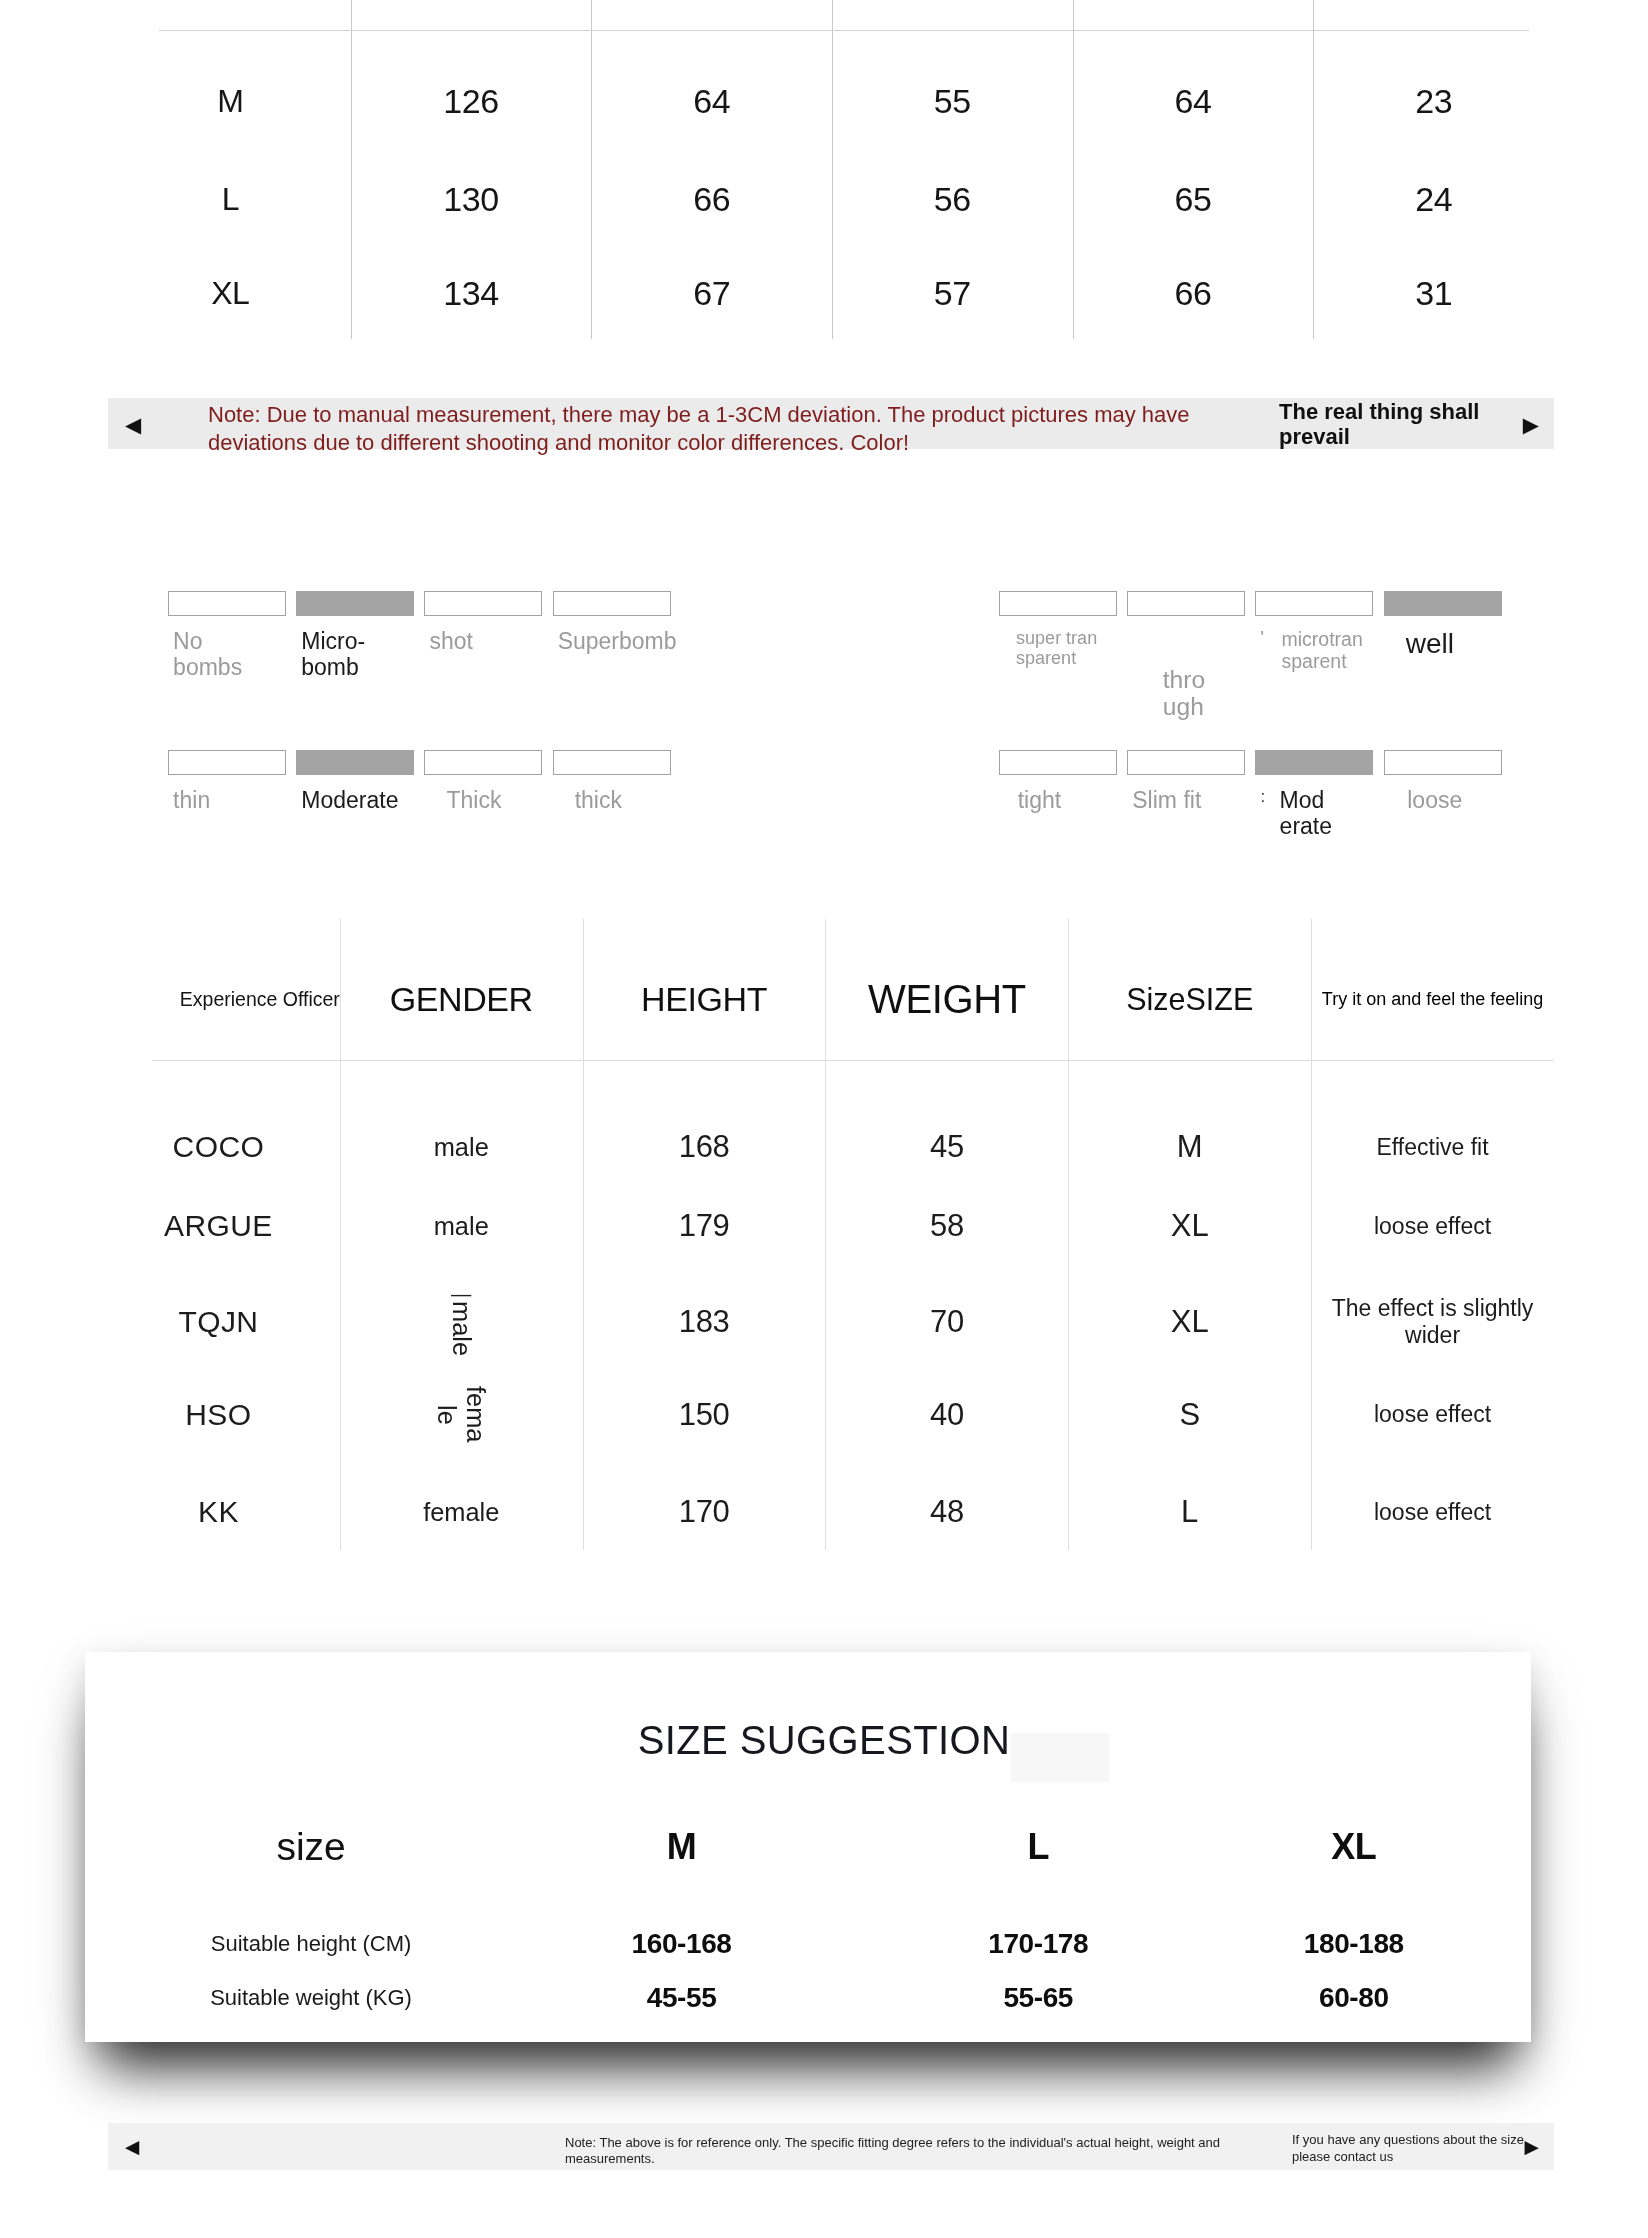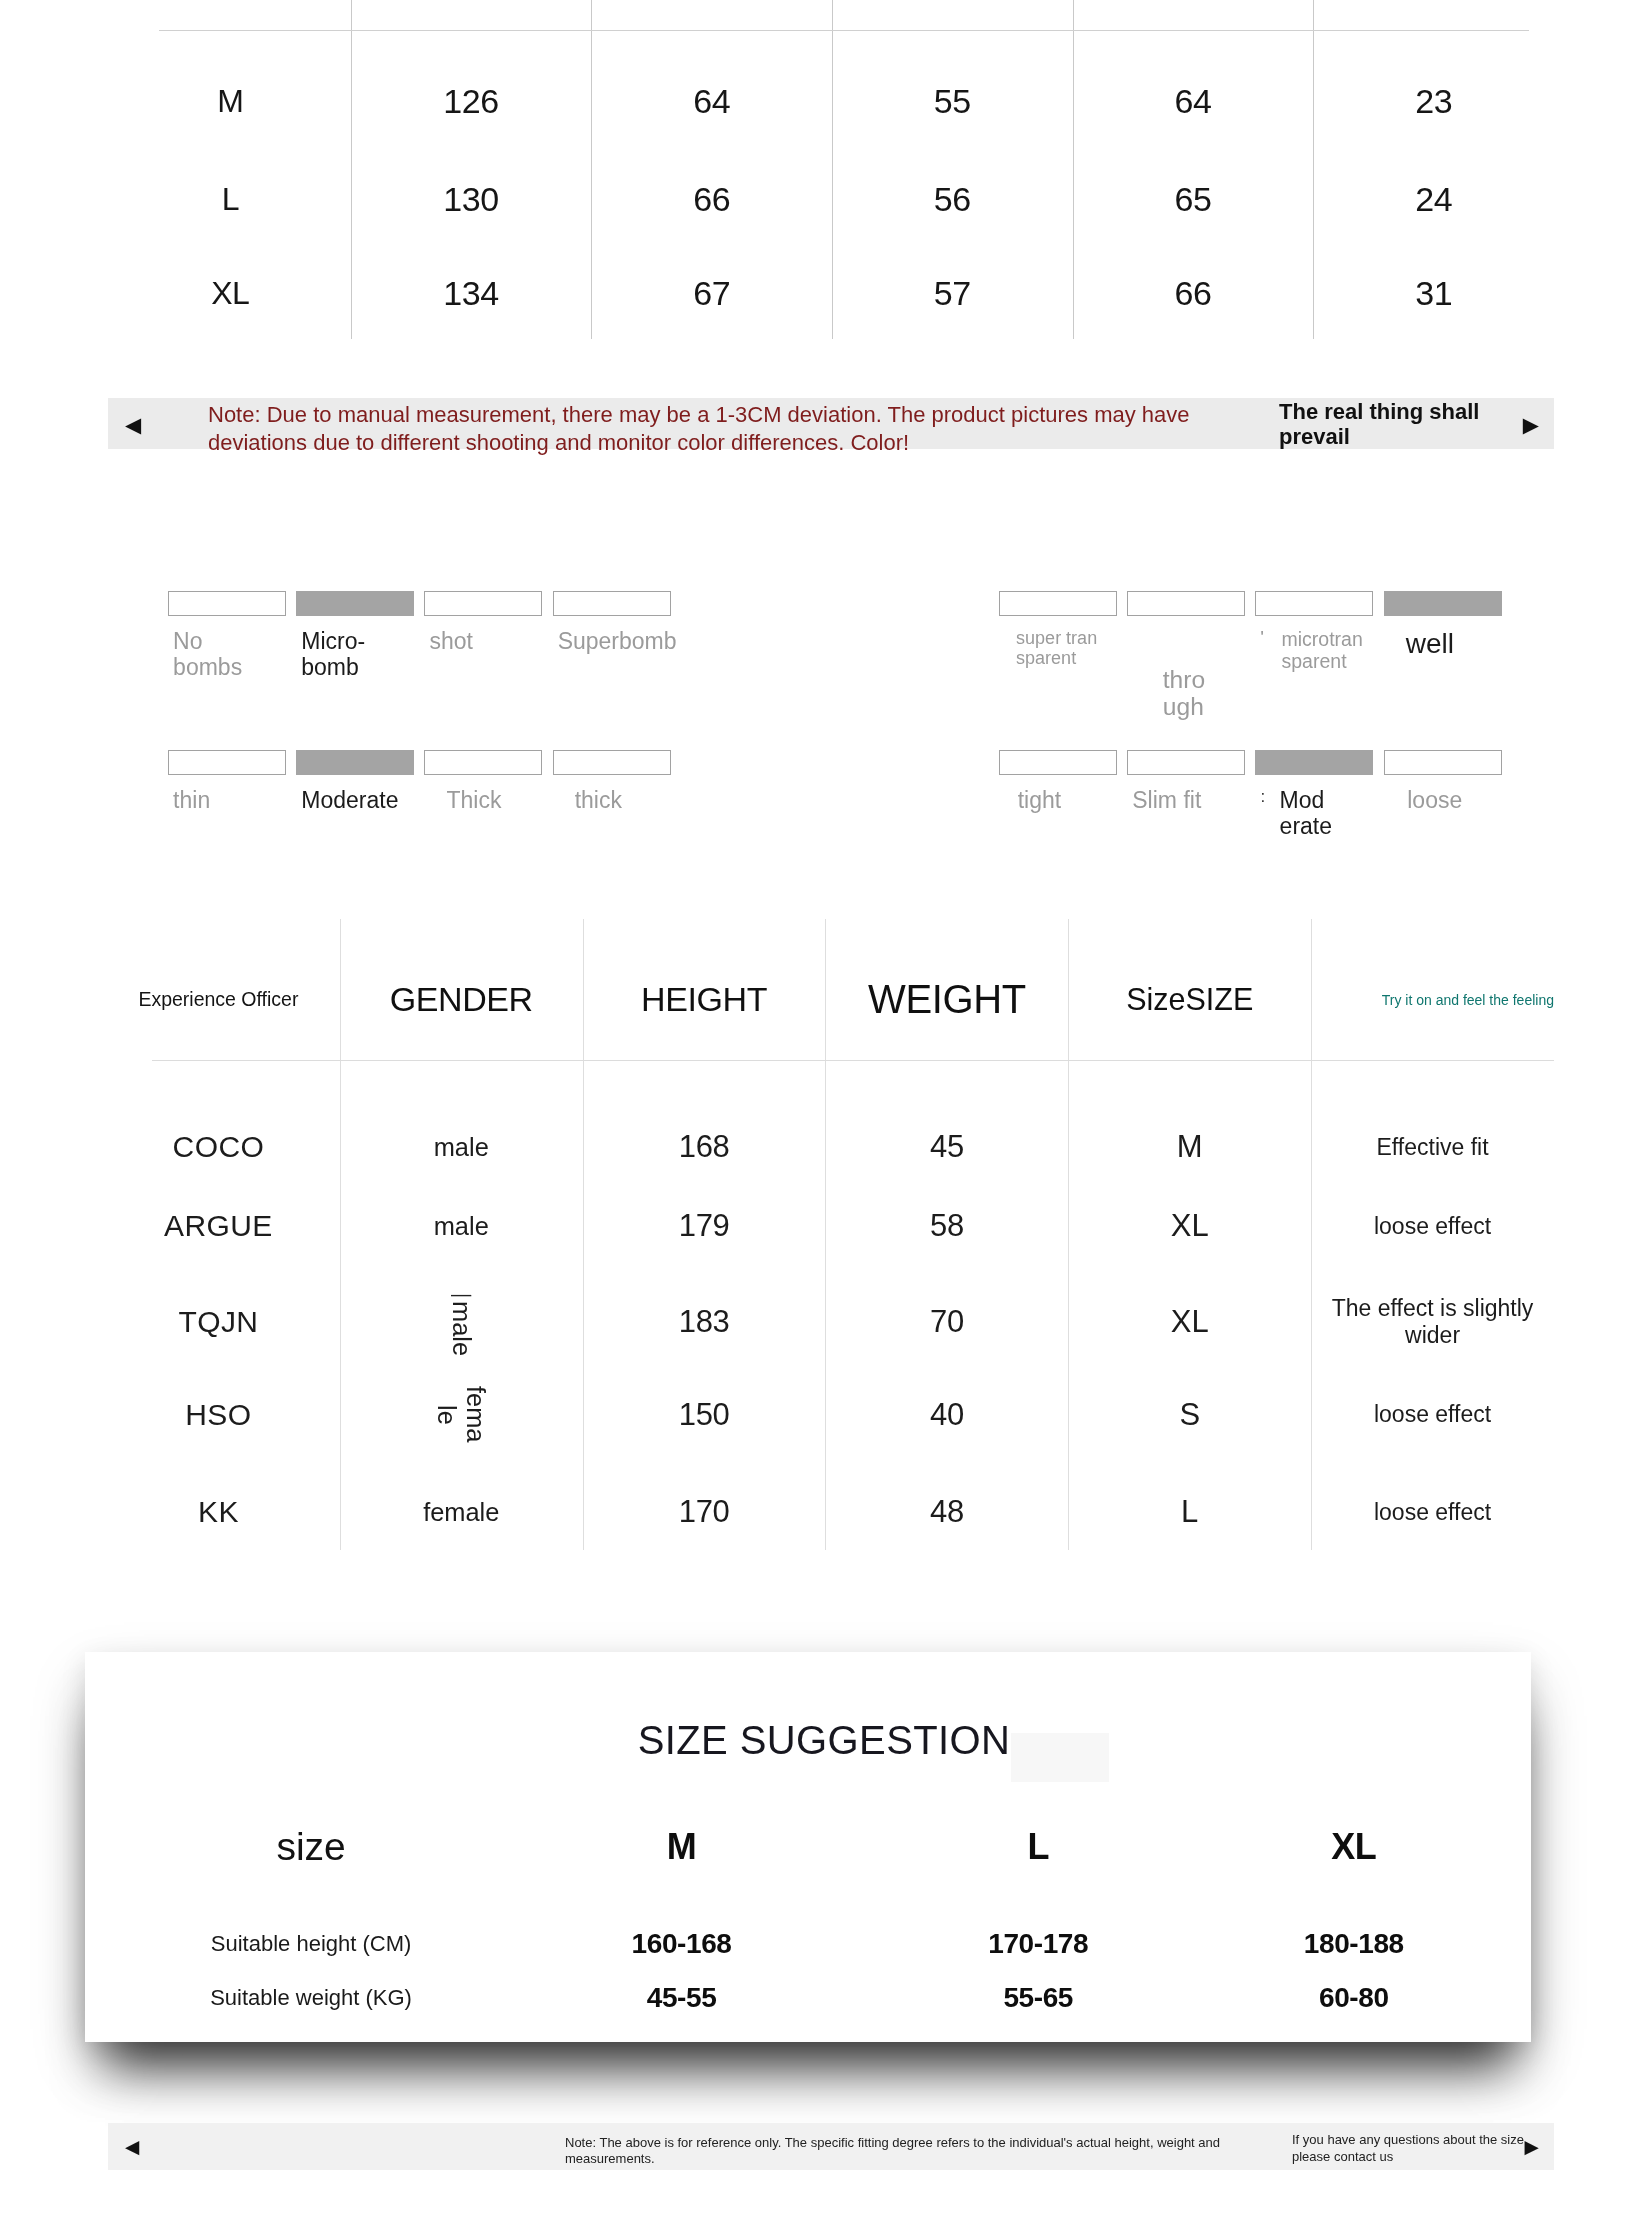--- a/index.html
+++ b/index.html
@@ -65,25 +65,25 @@
   .g-th .slabel:nth-child(3) span.t{margin-left:17px;}
   .g-th .slabel:nth-child(4) span.t{margin-left:17px;}
   
   .exp-table{position:absolute;left:97px;top:919px;width:1457px;height:631px;}
   .exp-grid{position:absolute;inset:0;display:grid;grid-template-columns:repeat(6,1fr);}
   .exp-grid > div{border-left:1.7px solid var(--divider_light);}
   .exp-grid > div:first-child{border-left:none;}
   .exp-underline{position:absolute;top:141px;left:55px;right:0;border-top:1.7px solid #dcdcdc;}
   .exp-row{position:absolute;left:0;width:100%;display:grid;grid-template-columns:repeat(6,1fr);align-items:center;text-align:center;}
   .exp-head{top:34px;height:93px;}
-  .h-exp{font-size:19.5px;color:#141414;}
+  .h-exp{font-size:19.5px;color:#141414;text-align:right;}
   .h-big{font-size:34px;letter-spacing:-0.4px;color:#101010;}
   .h-weight{font-size:40px;letter-spacing:-0.4px;color:#101010;}
   .h-size{font-size:30.5px;color:#101010;}
-  .h-try{font-size:14px;color:#0f766e;text-align:right;}
+  .h-try{font-size:18px;color:#000000;}
   .c-name{font-size:30px;letter-spacing:0.4px;}
   .c-gender{font-size:25.4px;}
   .c-num{font-size:31px;letter-spacing:-0.4px;}
   .c-size{font-size:31px;}
   .c-effect{font-size:23px;line-height:1.16;}
   .vcell{display:flex;flex-direction:column;align-items:center;justify-content:center;}
   .g-art{font-size:20.3px;line-height:0.7;color:#222;}
   .vert{writing-mode:vertical-rl;max-height:59px;line-break:anywhere;font-size:25.4px;display:inline-block;}
   
   .card{position:absolute;left:85px;top:1652px;width:1446px;height:390px;background:#fff;

